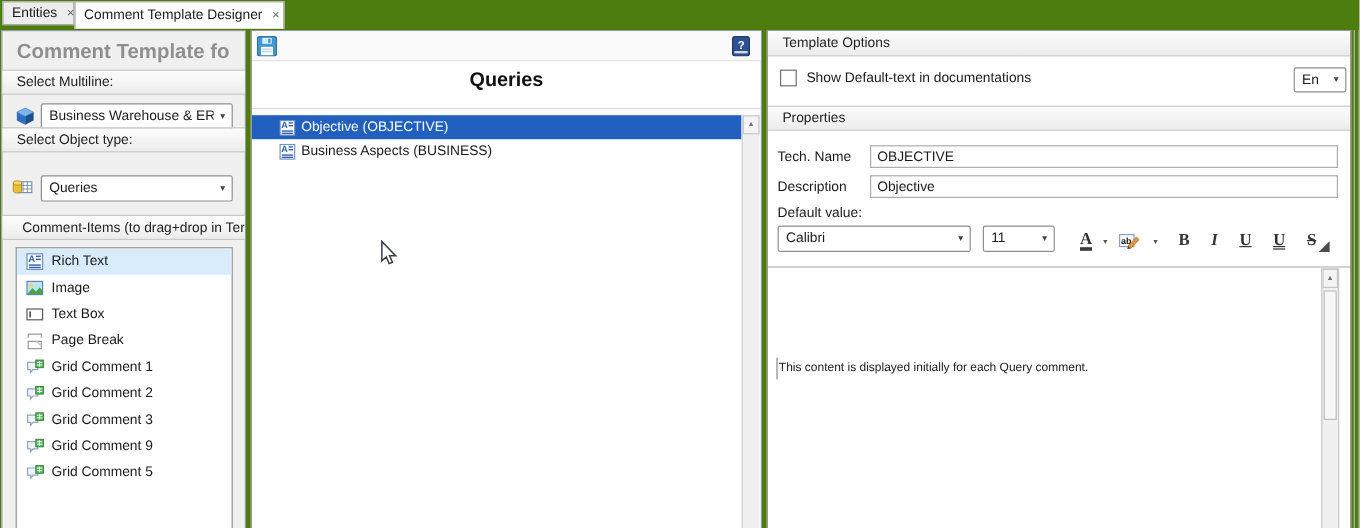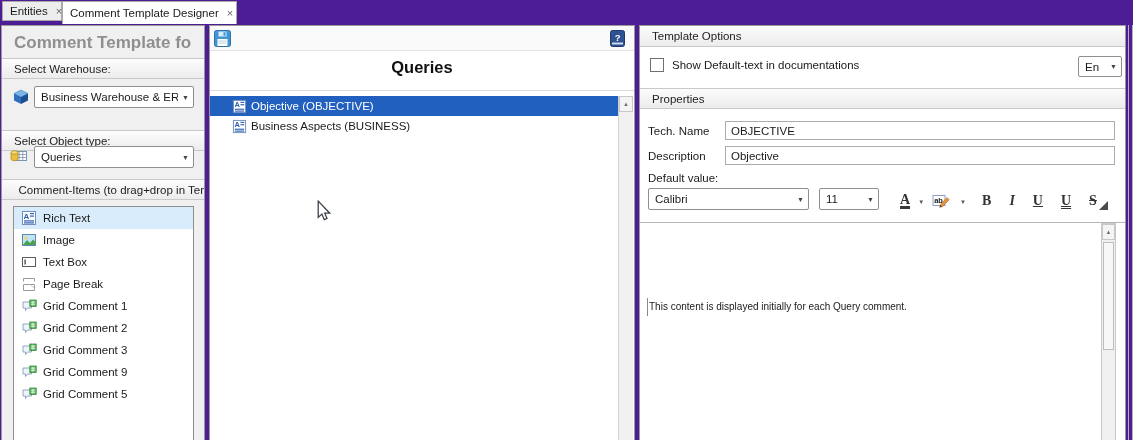--- a/index.html
+++ b/index.html
@@ -1,16 +1,16 @@
 <!DOCTYPE html>
 <html><head>
 <meta charset="utf-8">
 <style>
   html,body{margin:0;padding:0;background:#fff;}
-  .app{position:relative;width:1133px;height:440px;background:#4c1d95;overflow:hidden;
+  .app{position:relative;width:1133px;height:440px;background:#4d7c0f;overflow:hidden;
        font-family:"Liberation Sans",sans-serif;font-size:11.5px;color:#1a1a1a;}
 
   
   .tab{position:absolute;top:1px;height:20px;display:flex;align-items:center;
        padding:0 7px;border:1px solid #a9a9a9;box-sizing:border-box;white-space:nowrap;}
   .tab-inactive{left:2px;width:60px;background:#ededed;}
   .tab-active{left:62px;width:175px;background:#fff;height:23px;border-bottom:none;z-index:2;}
   .tab-close{margin-left:auto;color:#666;font-size:11px;padding-left:8px;cursor:default;}
 
   
@@ -97,34 +97,34 @@
     <span class="tab-close">×</span>
   </div>
   <div class="tab tab-active">
     <span>Comment Template Designer</span>
     <span class="tab-close">×</span>
   </div>
 
   <div class="panel left-panel">
     <div class="lp-title">Comment Template fo</div>
 
-    <div class="hdr" style="top:32px;">Select Warehouse:</div>
+    <div class="hdr" style="top:32px;">Select Multiline:</div>
     <span class="lp-icon" style="left:10px;top:62px;">
       <svg width="18" height="18" viewBox="0 0 18 18">
         <polygon points="9,2 16,5.5 9,9 2,5.5" fill="#7db7e8" stroke="#2f6fbd" stroke-width="0.5"></polygon>
         <polygon points="2,5.5 9,9 9,16 2,12.5" fill="#2f6fbd"></polygon>
         <polygon points="16,5.5 9,9 9,16 16,12.5" fill="#1c4f91"></polygon>
       </svg>
     </span>
     <div class="sel" style="left:32px;top:60px;width:160px;">
       <span class="val">Business Warehouse &amp; ERP</span>
       <span class="arw">▼</span>
     </div>
 
-    <div class="hdr" style="top:80px;margin-top:24px;">Select Object type:</div>
+    <div class="hdr" style="top:80px;">Select Object type:</div>
     <span class="lp-icon" style="left:8px;top:121px;">
       <svg width="18" height="18" viewBox="0 0 18 18">
         <rect x="5.5" y="4.5" width="11" height="9" fill="#fff" stroke="#7b93ad"></rect>
         <path d="M5.5 7.5 H16.5 M5.5 10.5 H16.5 M9.2 4.5 V13.5 M12.8 4.5 V13.5" stroke="#7b93ad" stroke-width="0.8" fill="none"></path>
         <path d="M1 5.5 V12 A3.5 1.8 0 0 0 8 12 V5.5" fill="#edbe3e" stroke="#a8861c" stroke-width="0.7"></path>
         <ellipse cx="4.5" cy="5.5" rx="3.5" ry="1.8" fill="#f7d86b" stroke="#a8861c" stroke-width="0.7"></ellipse>
       </svg>
     </span>
     <div class="sel" style="left:32px;top:120px;width:160px;">
       <span class="val">Queries</span>

